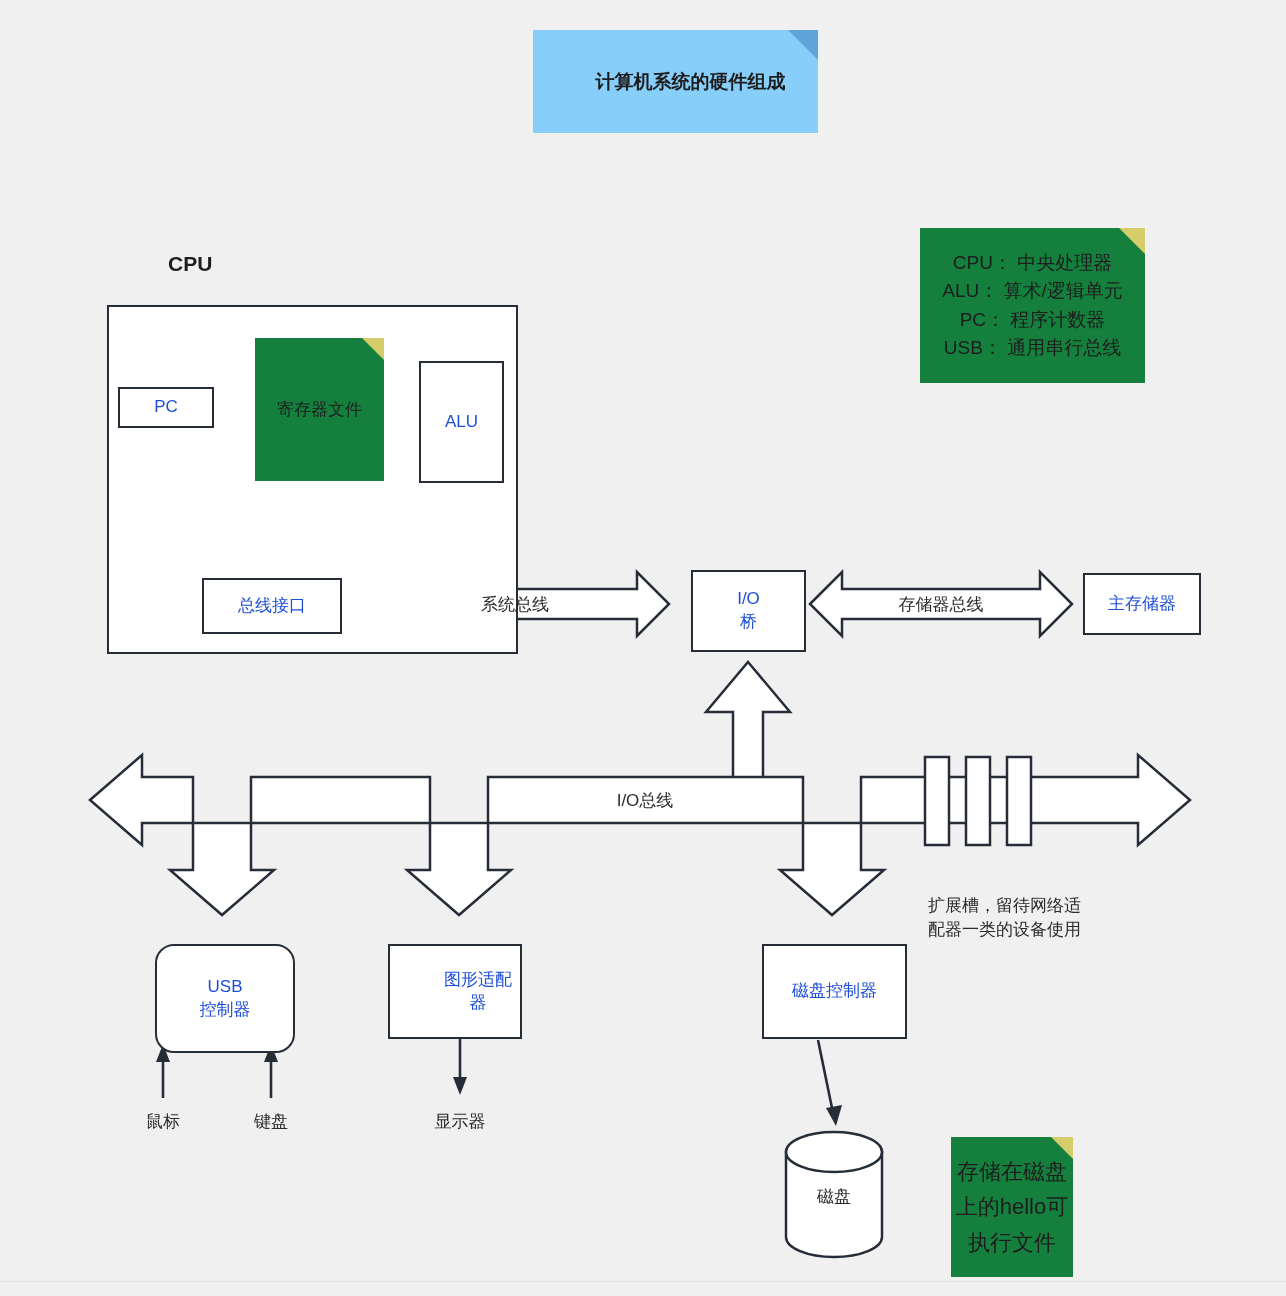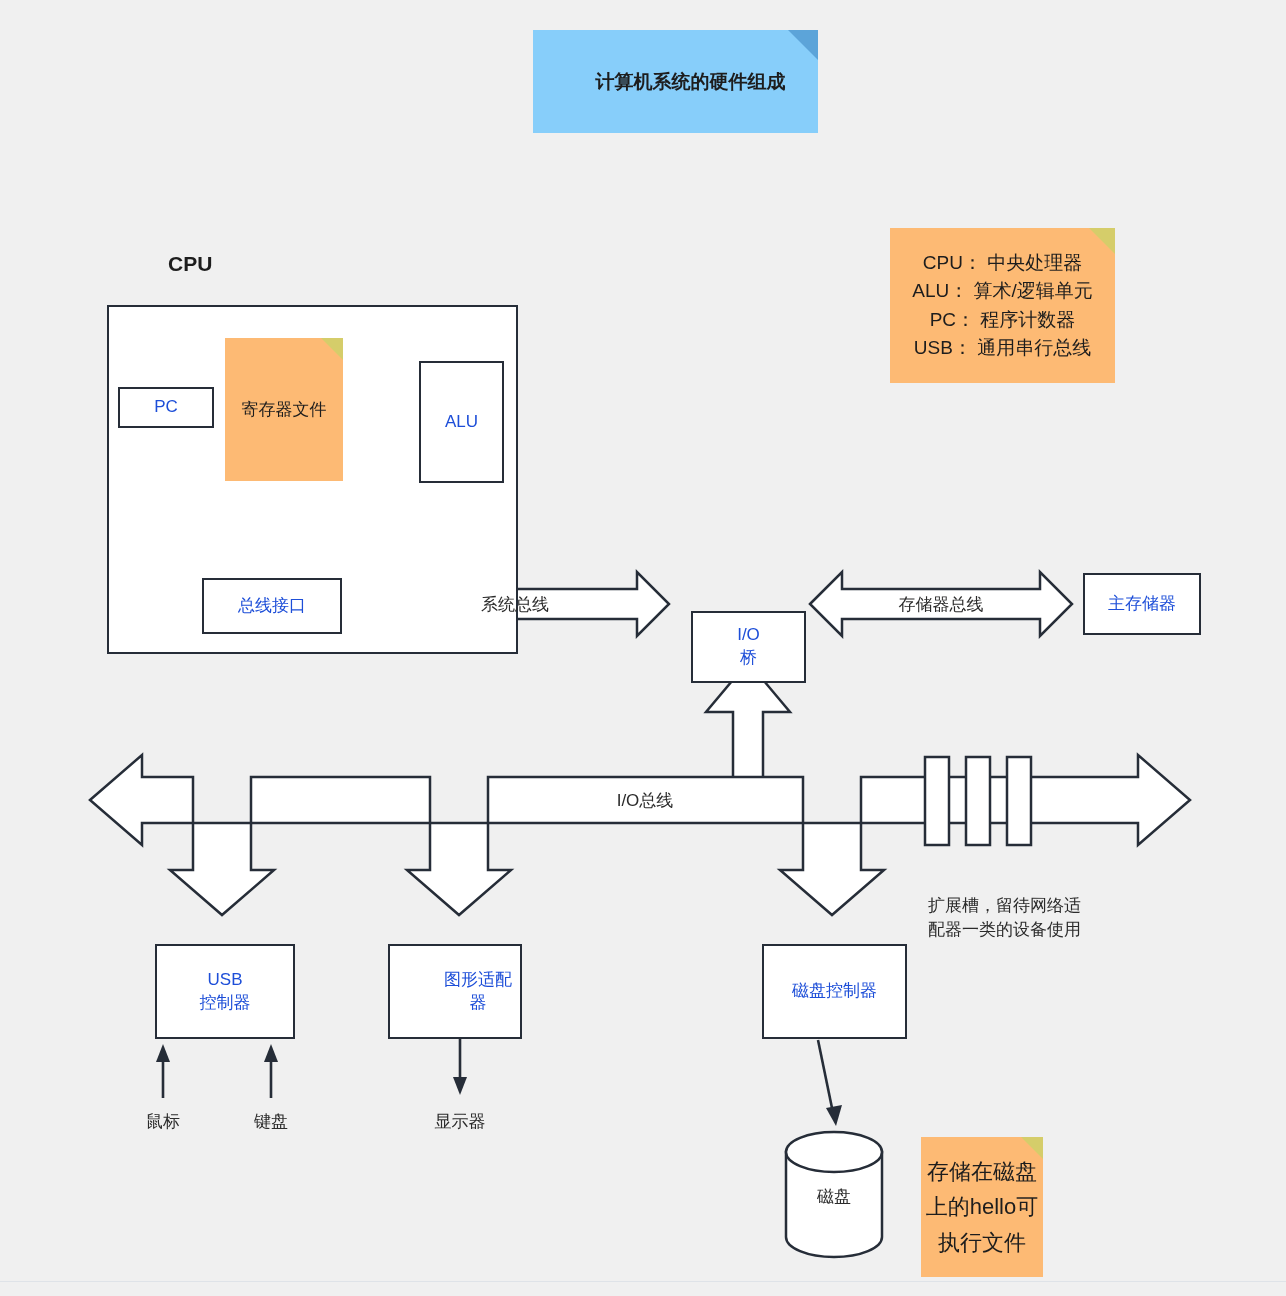--- a/index.html
+++ b/index.html
@@ -53,21 +53,21 @@
     white-space: pre-line;
     color: #1d1d1d;
   }
   .note .note-inner { position: relative; z-index: 2; width: 100%; }
   .note .fold {
     position: absolute;
     top: 0; right: 0;
     width: 0; height: 0;
     z-index: 3;
   }
-  .note-yellow { background: #fdba74; }
+  .note-yellow { background: #15803d; margin-left: 30px; }
   .note-yellow .fold {
     border-left: 26px solid transparent;
     border-top: 26px solid #d5cd6a;
   }
   .note-blue { background: #87cefa; }
   .note-blue .fold {
     border-left: 30px solid transparent;
     border-top: 30px solid #5ca4d9;
   }
 
@@ -155,50 +155,50 @@
   </div>
 
   <div class="abs bold-label" style="left:168px; top:252px;">CPU</div>
 
   <div class="abs box" style="left:107px; top:305px; width:411px; height:349px;"></div>
 
   <div class="abs box" style="left:118px; top:387px; width:96px; height:41px;">
     <span>PC</span>
   </div>
 
-  <div class="abs note note-yellow" style="left:225px; top:338px; width:118px; height:143px; font-size:17px;">
+  <div class="abs note note-yellow" style="left:225px; top:338px; width:129px; height:143px; font-size:17px;">
     <span class="fold" style="border-left-width:22px; border-top-width:22px;"></span>
     <span class="note-inner">寄存器文件</span>
   </div>
 
   <div class="abs box" style="left:419px; top:345px; width:85px; height:122px;margin-top:16px;">
     <span>ALU</span>
   </div>
 
   <div class="abs box" style="left:202px; top:578px; width:140px; height:56px;">
     <span>总线接口</span>
   </div>
 
   <div class="abs bus-label" style="left:455px; top:593px; width:120px;">系统总线</div>
   <div class="abs bus-label" style="left:881px; top:593px; width:120px;">存储器总线</div>
   <div class="abs bus-label" style="left:585px; top:789px; width:120px;">I/O总线</div>
 
-  <div class="abs box" style="left:691px; top:570px; width:115px; height:72px;margin-top:41px;">
+  <div class="abs box" style="left:691px; top:570px; width:115px; height:82px;">
     <span>I/O
 桥</span>
   </div>
 
   <div class="abs box" style="left:1083px; top:573px; width:118px; height:62px;">
     <span>主存储器</span>
   </div>
 
   <div class="abs label-plain" style="left:928px; top:866px; width:200px; text-align:left;margin-top:28px;">扩展槽，留待网络适
 配器一类的设备使用</div>
 
-  <div class="abs box" style="left:155px; top:944px; width:140px; height:95px;">
+  <div class="abs box" style="left:155px; top:944px; width:140px; height:109px;border-radius:19px;">
     <span>USB
 控制器</span>
   </div>
 
   <div class="abs box" style="left:388px; top:944px; width:134px; height:95px;padding-left:46px;">
     <span>图形适配器</span>
   </div>
 
   <div class="abs box" style="left:762px; top:944px; width:145px; height:95px;">
     <span>磁盘控制器</span>

